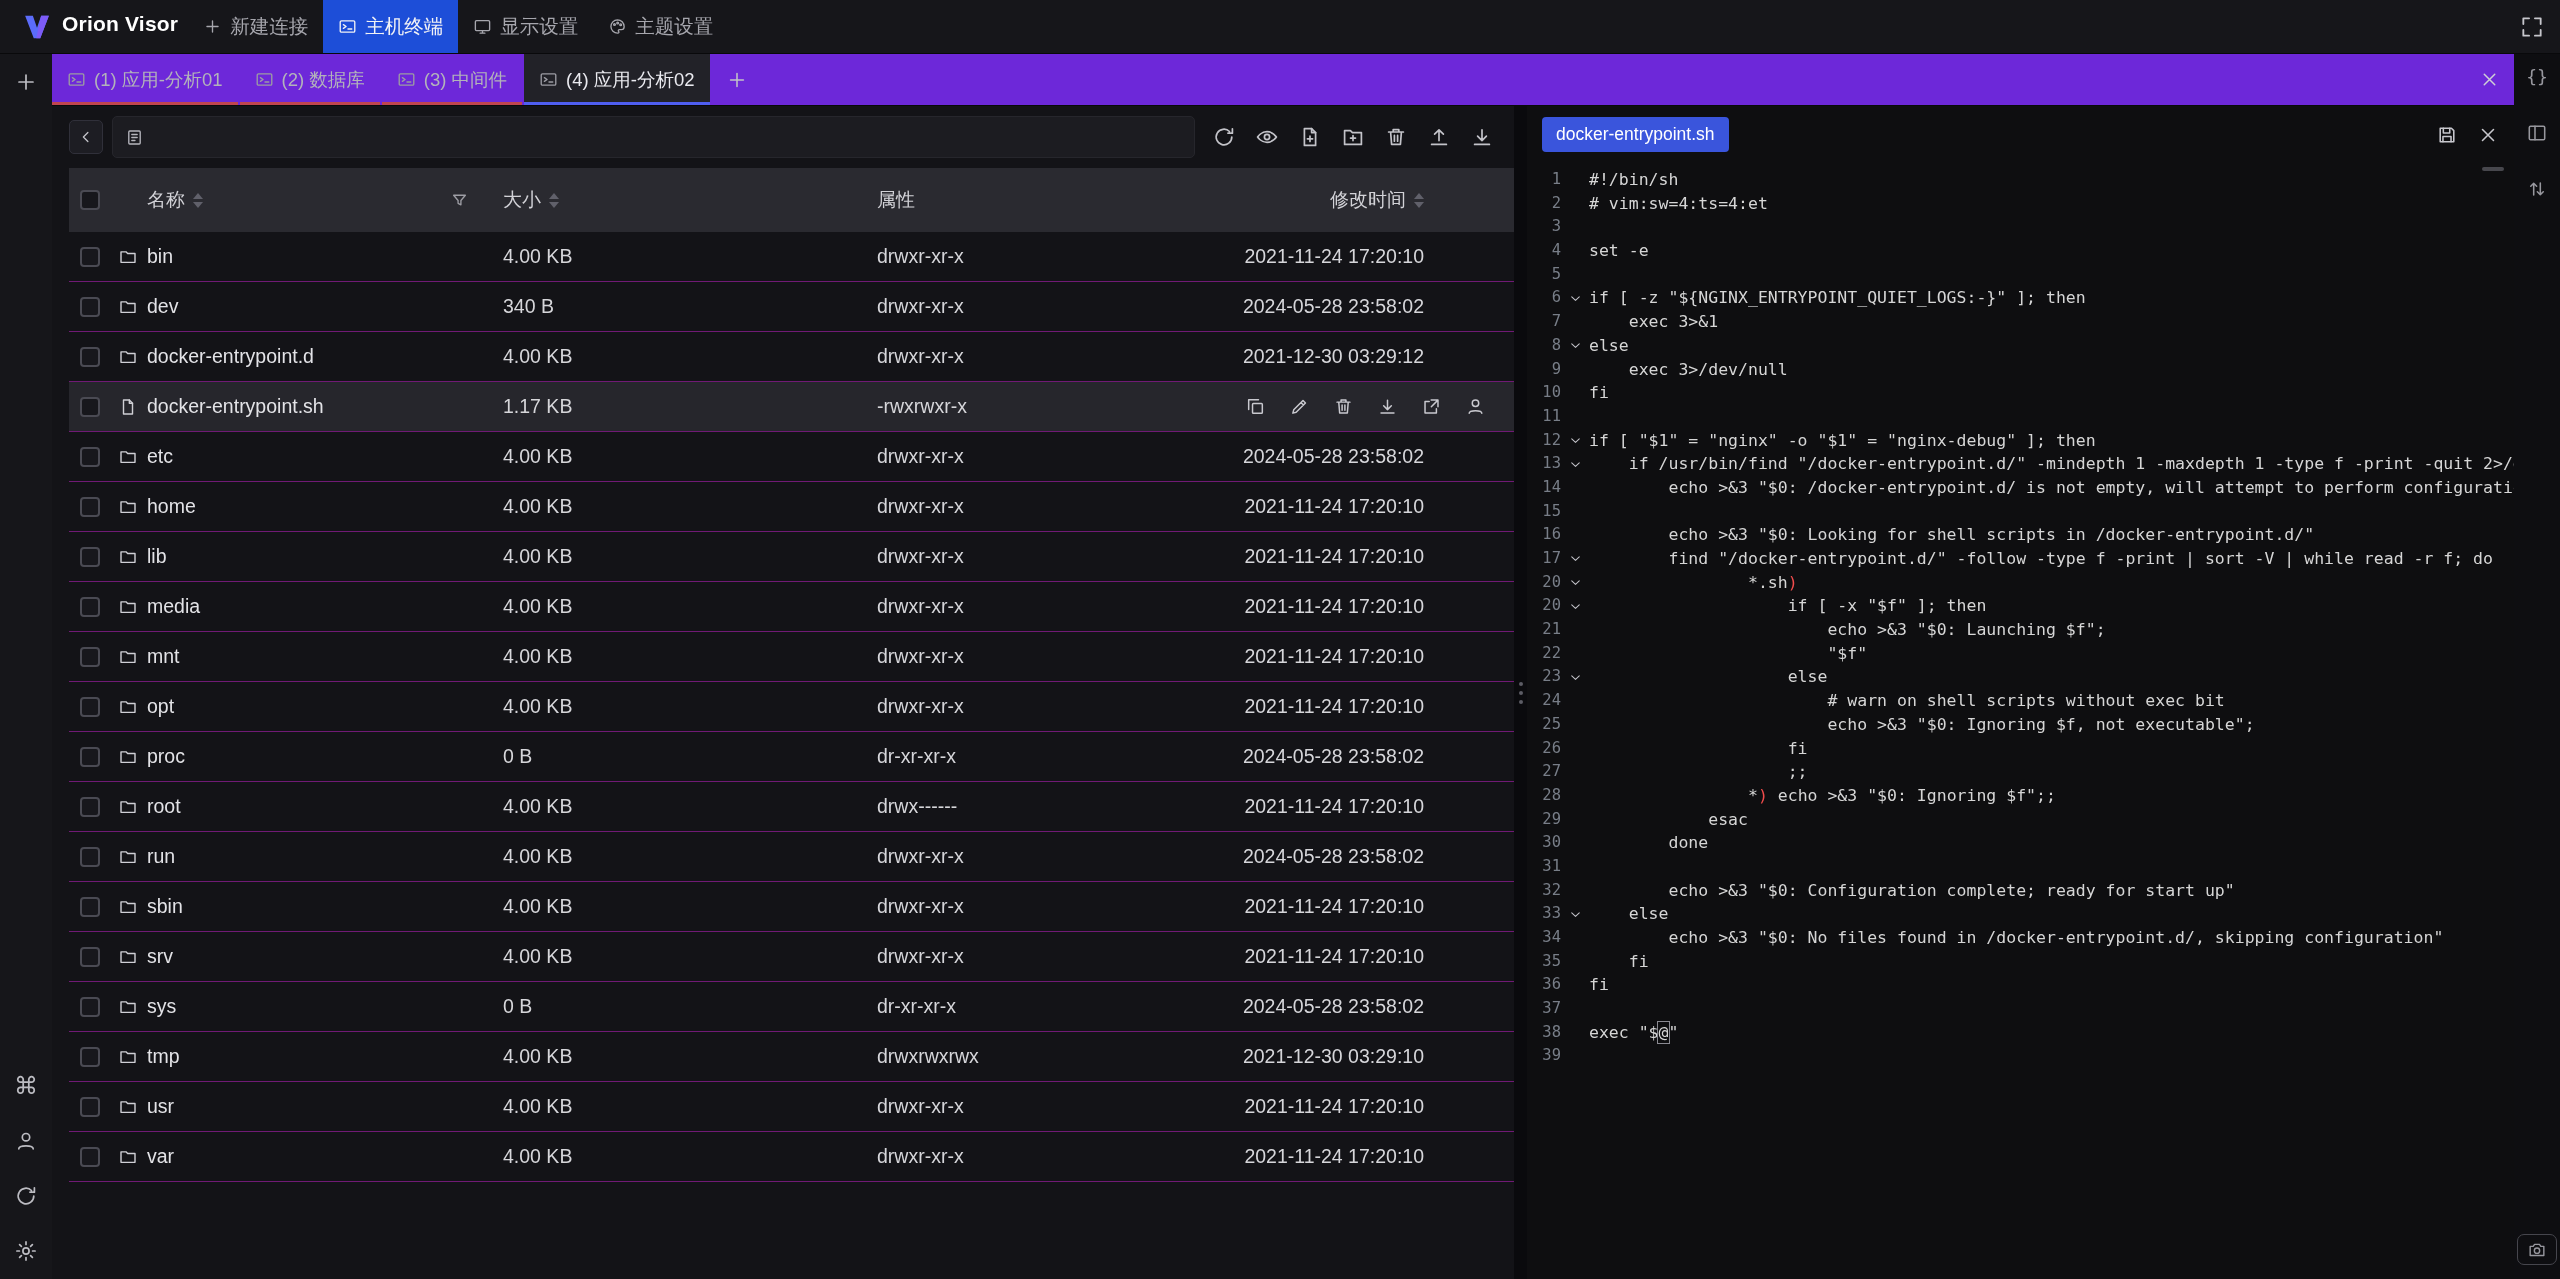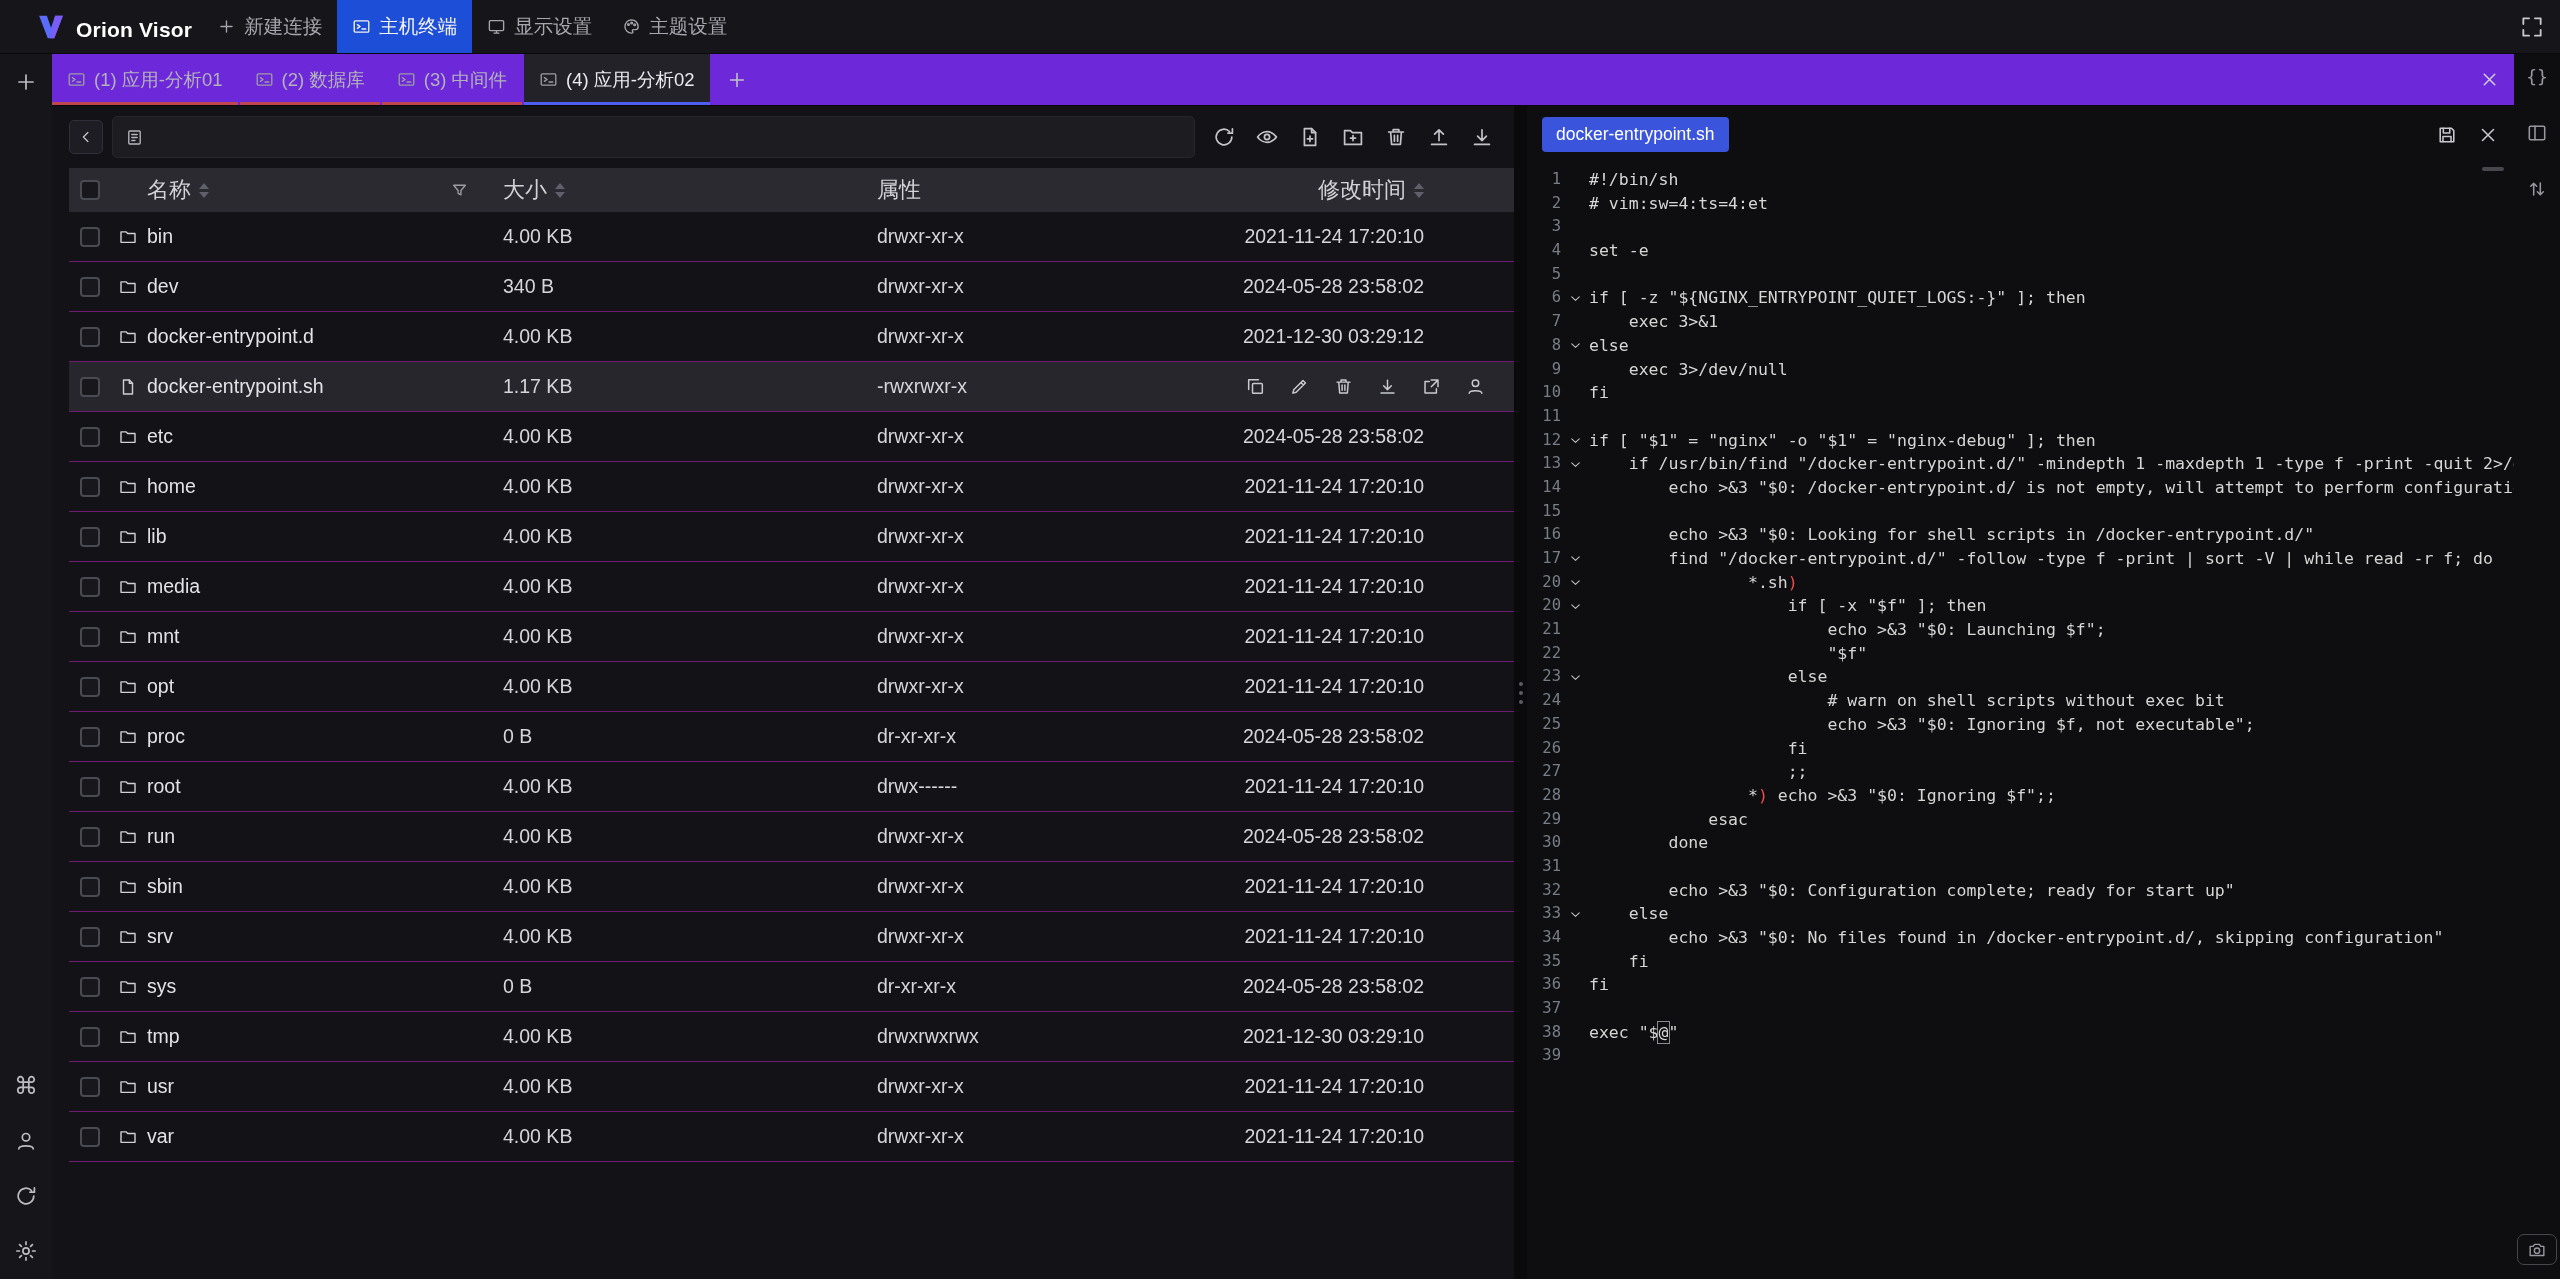--- a/index.html
+++ b/index.html
@@ -4,21 +4,21 @@
 <style>
   *{margin:0;padding:0;box-sizing:border-box}
   html,body{background:#0a0a0d}
   #app{position:relative;width:2560px;height:1279px;background:#0e0e11;overflow:hidden;
        font-family:"Liberation Sans","DejaVu Sans",sans-serif;color:#d8d8dc}
   svg{display:block;width:100%;height:100%}
 
   
   .topbar{position:absolute;top:0;left:0;width:100%;height:54px;background:#16161a;
           border-bottom:1px solid #09090b;display:flex;align-items:center;z-index:6}
-  .brand{display:flex;align-items:flex-end;gap:10px;padding-left:36px}
+  .brand{display:flex;align-items:flex-start;gap:10px;padding-left:22px}
   .logo{width:30px;height:30px}
   .brand-name{font-size:21px;font-weight:bold;color:#ffffff;letter-spacing:.2px;white-space:nowrap}
   .menu{display:flex;height:100%;margin-left:10px}
   .menu-item{display:flex;align-items:center;gap:8px;padding:0 15px;font-size:19.5px;color:#a6a6ad;cursor:pointer;white-space:nowrap}
   .menu-item .mi{width:19px;height:19px}
   .menu-item.active{background:#1d4ed8;color:#f2f2f5}
   .fs-btn{width:26px;height:26px;margin-left:auto;margin-right:15px;color:#c6c6cc;cursor:pointer}
 
   
   .left-rail{position:absolute;top:54px;left:0;width:52px;height:1225px;background:#16161a;
@@ -57,21 +57,21 @@
   .back-btn .bi{width:18px;height:18px}
   .path-input{flex:1;height:42px;background:#1c1c21;border:1px solid #26262c;border-radius:5px;margin-left:9px;
               display:flex;align-items:center;padding:0 12px;gap:9px;cursor:text}
   .pi-icon{width:19px;height:19px;color:#b6b6bd}
   .pi-value{font-size:19px;color:#e0e0e5}
   .tool-icons{display:flex;align-items:center;gap:19px;margin-left:17px}
   .tool{width:24px;height:24px;color:#c3c3c9;cursor:pointer}
 
   .table{margin-left:17px}
   .thead,.trow{display:grid;grid-template-columns:41px 393px 374px 363px 1fr;align-items:center}
-  .thead{height:44px;background:#2a2a30;font-size:22px;color:#d2d2d7}
+  .thead{height:64px;background:#2a2a30;font-size:19px;color:#d2d2d7}
   .trow{height:50px;border-bottom:1px solid #701a75;font-size:19.5px;color:#d6d6da}
   .trow.hov{background:#26262c}
   .cell{display:flex;align-items:center;min-width:0}
   .cbc{justify-content:center}
   .cb{width:20px;height:20px;border:2px solid #4a4a53;border-radius:4px;background:#17171c}
   .nm{gap:9px;padding-left:8px;color:#e3e3e7}
   .nm .fic{width:20px;height:20px;color:#cfcfd5;flex:none}
   .hnm{padding-left:37px}
   .time{justify-content:flex-end;padding-right:90px}
   .acts{padding-right:28px;gap:23px}

